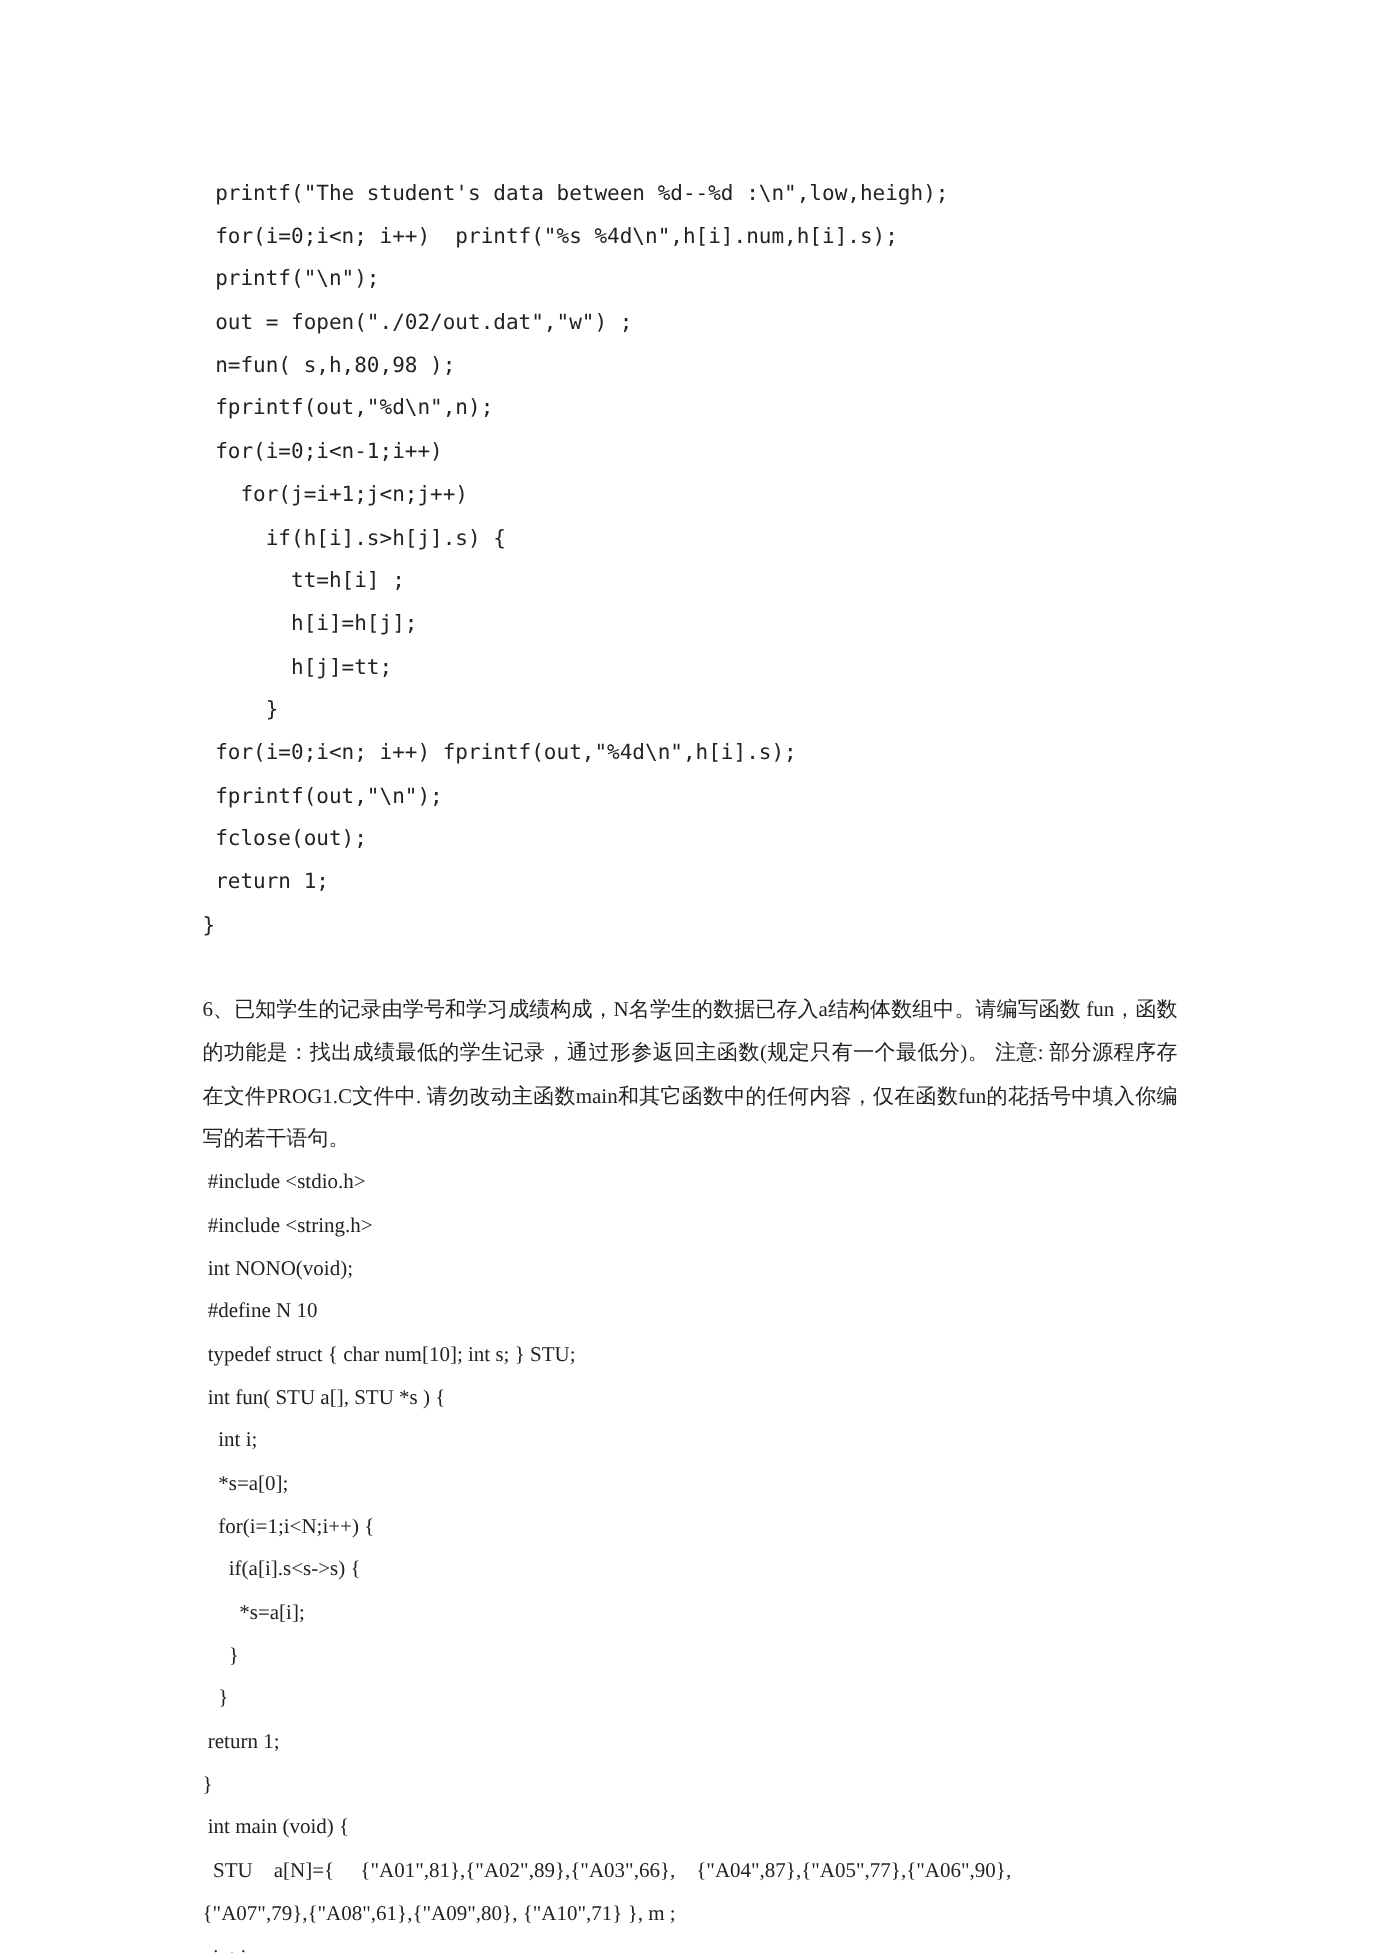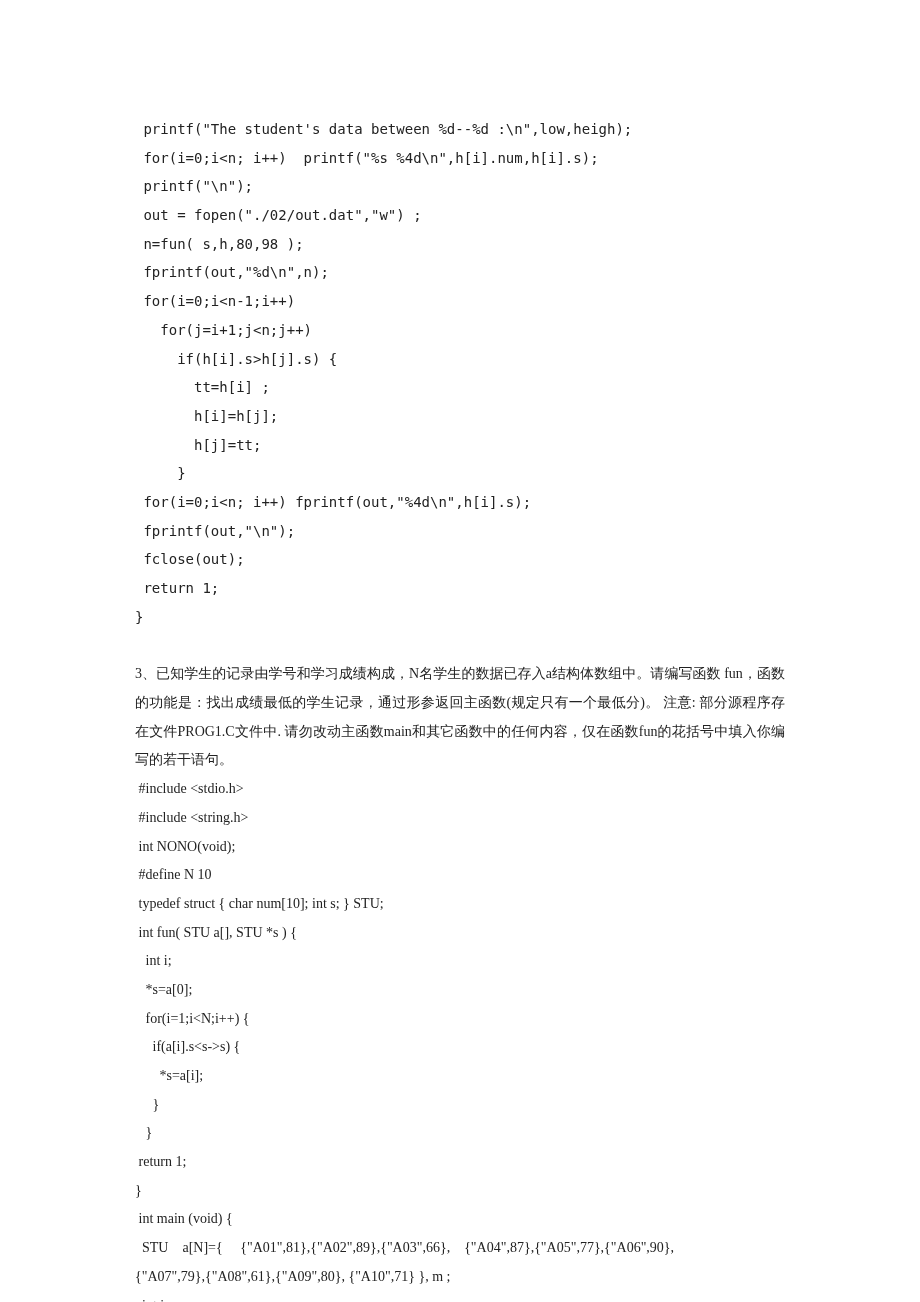--- a/index.html
+++ b/index.html
@@ -57,21 +57,21 @@
        tt=h[i] ;
        h[i]=h[j];
        h[j]=tt;
      }
  for(i=0;i&lt;n; i++) fprintf(out,"%4d\n",h[i].s);
  fprintf(out,"\n");
  fclose(out);
  return 1;
 }</div>
   <div class="gap"></div>
-  <div class="prose">3、已知学生的记录由学号和学习成绩构成，N名学生的数据已存入a结构体数组中。请编写函数 fun，函数的功能是：找出成绩最低的学生记录，通过形参返回主函数(规定只有一个最低分)。 注意: 部分源程序存在文件PROG1.C文件中.  请勿改动主函数main和其它函数中的任何内容，仅在函数fun的花括号中填入你编写的若干语句。</div>
+  <div class="prose">6、已知学生的记录由学号和学习成绩构成，N名学生的数据已存入a结构体数组中。请编写函数 fun，函数的功能是：找出成绩最低的学生记录，通过形参返回主函数(规定只有一个最低分)。 注意: 部分源程序存在文件PROG1.C文件中.  请勿改动主函数main和其它函数中的任何内容，仅在函数fun的花括号中填入你编写的若干语句。</div>
   <div class="code-block2"> #include &lt;stdio.h&gt;
  #include &lt;string.h&gt;
  int NONO(void);
  #define N 10
  typedef struct { char num[10]; int s; } STU;
  int fun( STU a[], STU *s ) {
    int i;
    *s=a[0];
    for(i=1;i&lt;N;i++) {
      if(a[i].s&lt;s-&gt;s) {

